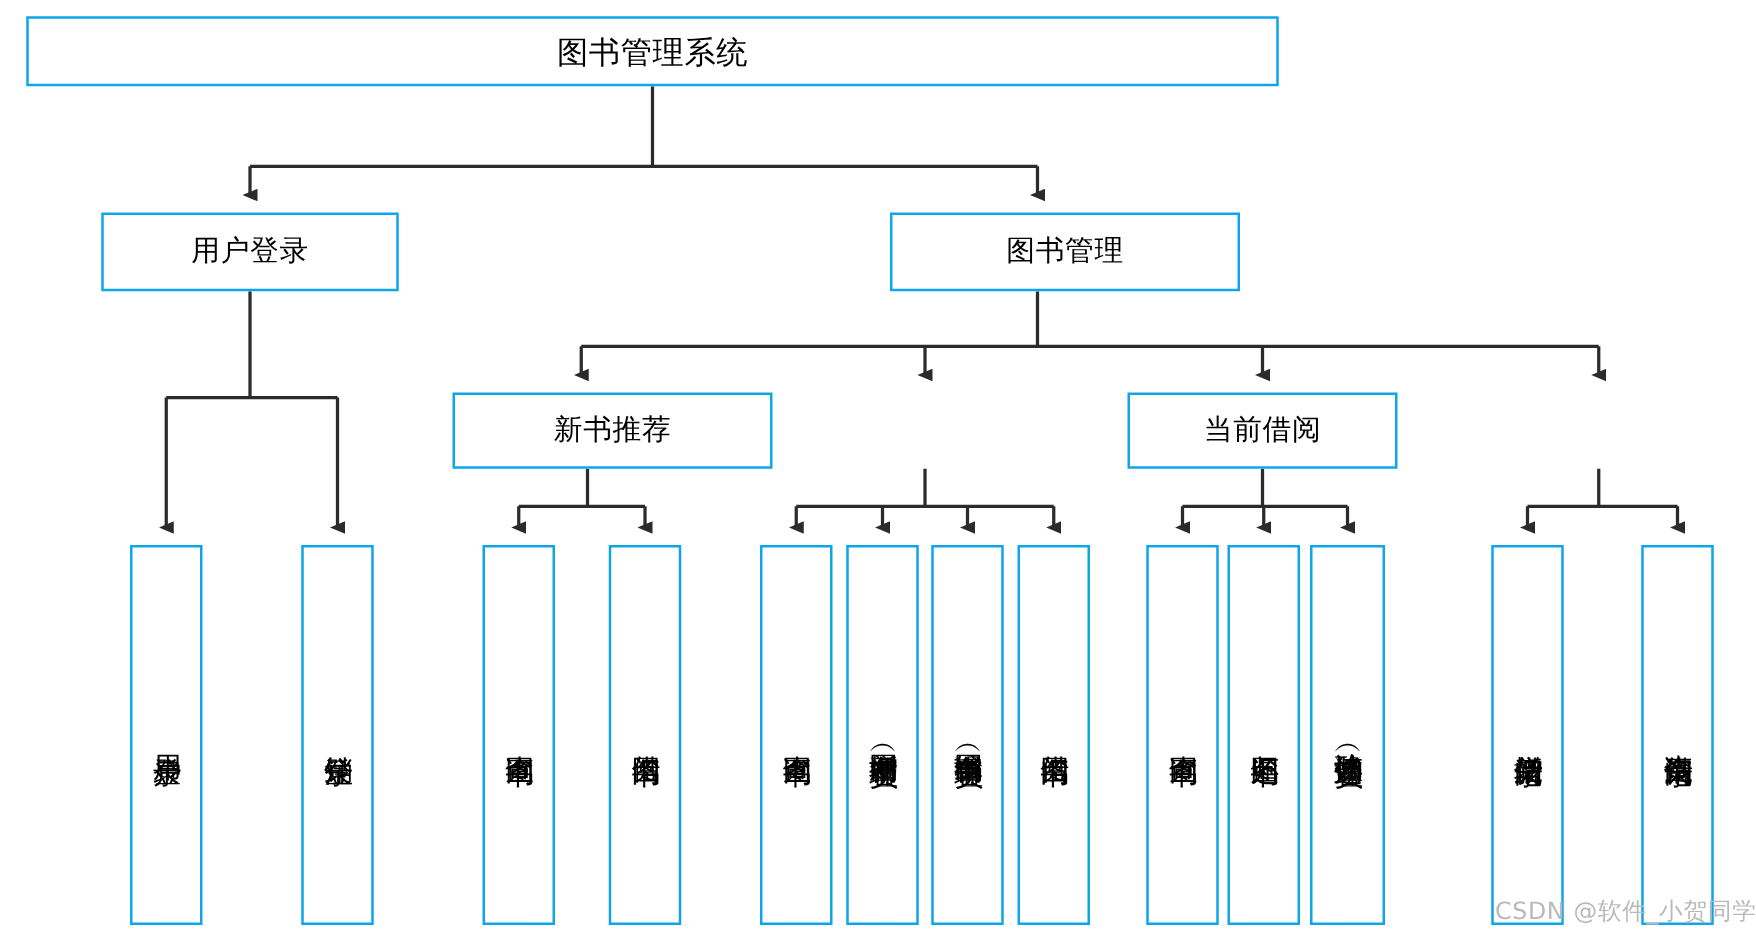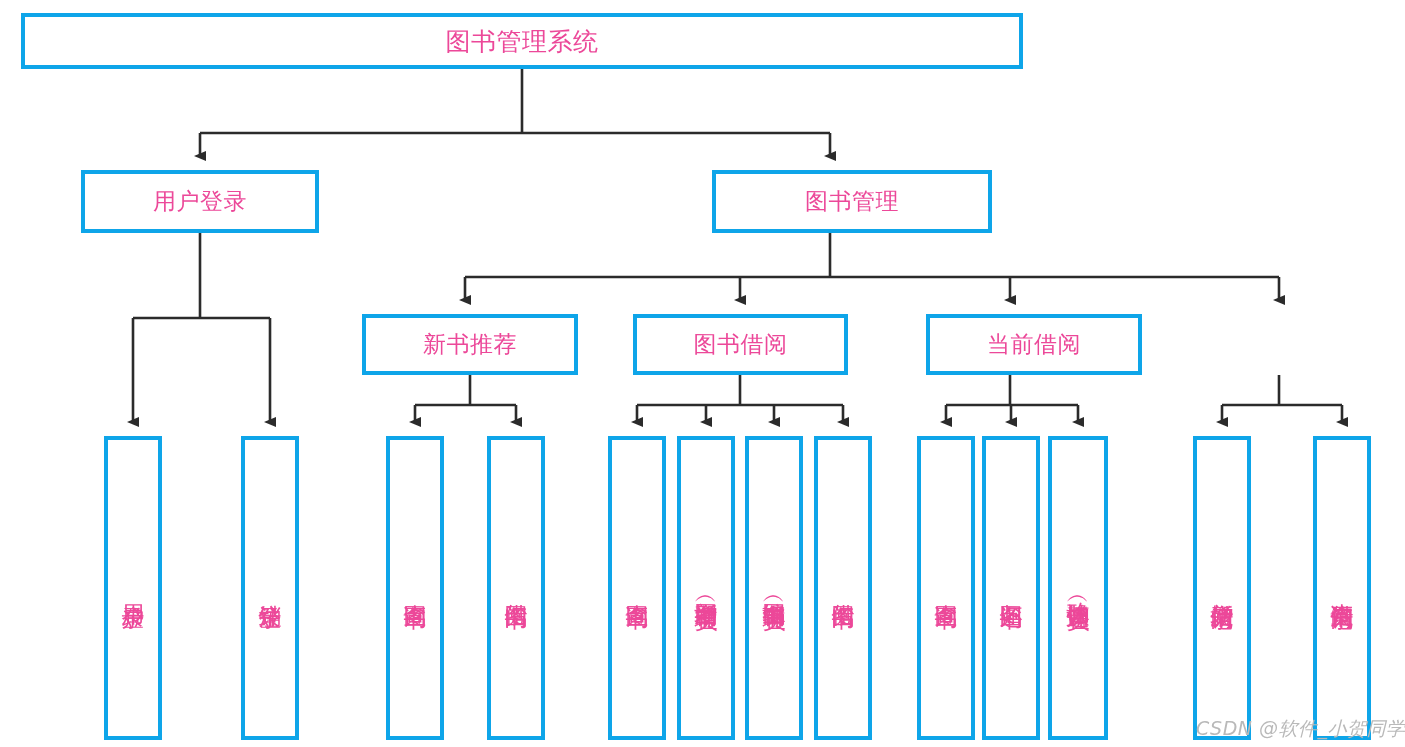--- a/index.html
+++ b/index.html
@@ -22,26 +22,26 @@
     position: absolute;
     left: 0;
     top: 0;
     width: 1405px;
     height: 747px;
     pointer-events: none;
   }
   .node {
     position: absolute;
     box-sizing: border-box;
-    border: 4px solid #0ea5e9;
+    border: 2px solid #0ea5e9;
     background: #ffffff;
     display: flex;
     align-items: center;
     justify-content: center;
-    color: #ec4899;
+    color: #000000;
   }
   .node.h {
     
   }
   .node.v {
     
   }
   .node .label {
     display: block;
     text-align: center;
@@ -125,27 +125,24 @@
     <span class="label">图书管理系统</span>
   </div>
 
   <div class="node h lvl1" style="left:81px; top:170px; width:238px; height:63px;">
     <span class="label">用户登录</span>
   </div>
   <div class="node h lvl1" style="left:712px; top:170px; width:280px; height:63px;">
     <span class="label">图书管理</span>
   </div>
 
-  <div class="node h lvl2" style="left:362px; top:314px; width:216px; height:61px;">
+  <div class="node h lvl2" style="left:362px; top:314px; width:256px; height:61px;">
     <span class="label">新书推荐</span>
   </div>
-  <div class="node h lvl2" style="left:633px; top:314px; width:215px; height:61px;">
-    <span class="label">图书借阅</span>
-  </div>
-  <div class="node h lvl2" style="left:926px; top:314px; width:216px; height:61px;">
+  <div class="node h lvl2" style="left:902px; top:314px; width:216px; height:61px;">
     <span class="label">当前借阅</span>
   </div>
 
   <div class="node v leaf" style="left:104px; top:436px; width:58px; height:304px;">
     <span class="label">用户登录</span>
   </div>
   <div class="node v leaf" style="left:241px; top:436px; width:58px; height:304px;">
     <span class="label">注销登录</span>
   </div>
 
@@ -179,15 +176,15 @@
     <span class="label">确认归还（管理员）</span>
   </div>
 
   <div class="node v leaf" style="left:1193px; top:436px; width:58px; height:304px;">
     <span class="label">新增借阅记录</span>
   </div>
   <div class="node v leaf" style="left:1313px; top:436px; width:58px; height:304px;">
     <span class="label">查询借阅记录</span>
   </div>
 
-  <div class="watermark" style="left:1196px; top:716px;font-style:italic;">CSDN @软件_小贺同学</div>
+  <div class="watermark" style="left:1196px; top:716px;">CSDN @软件_小贺同学</div>
 
 </div>
 
 </body></html>

